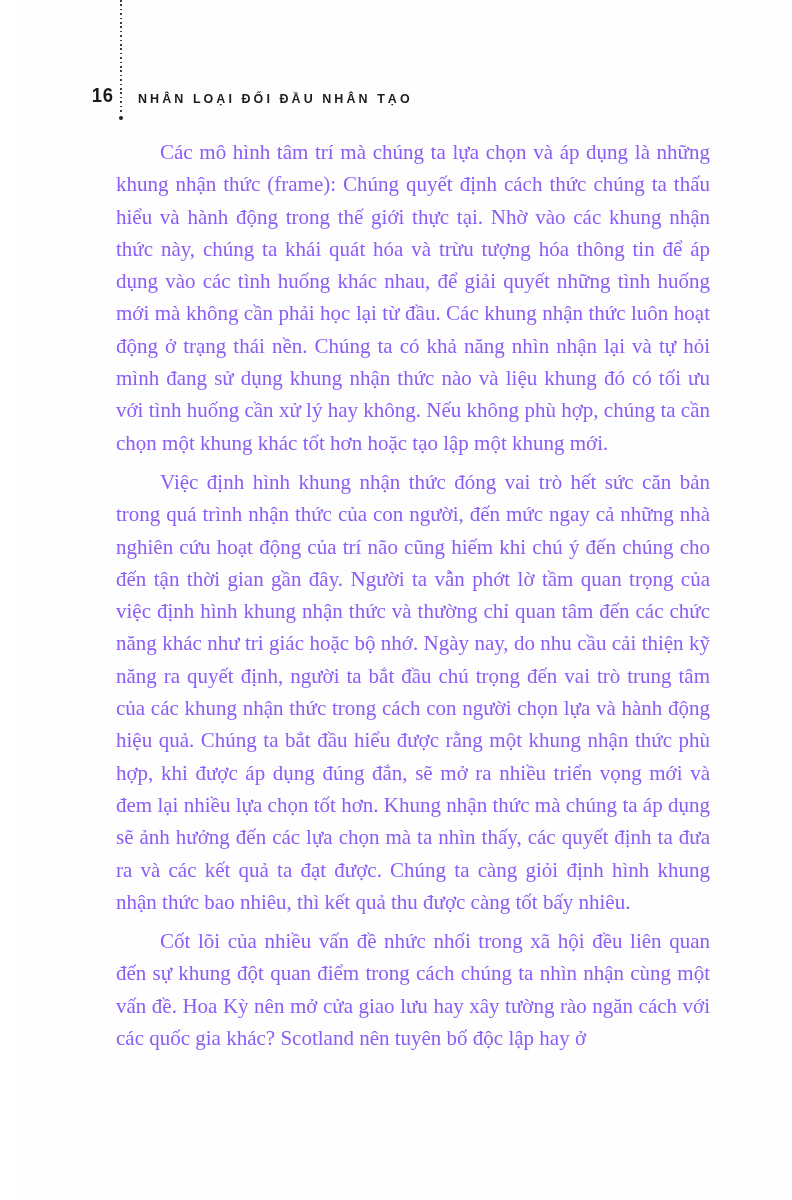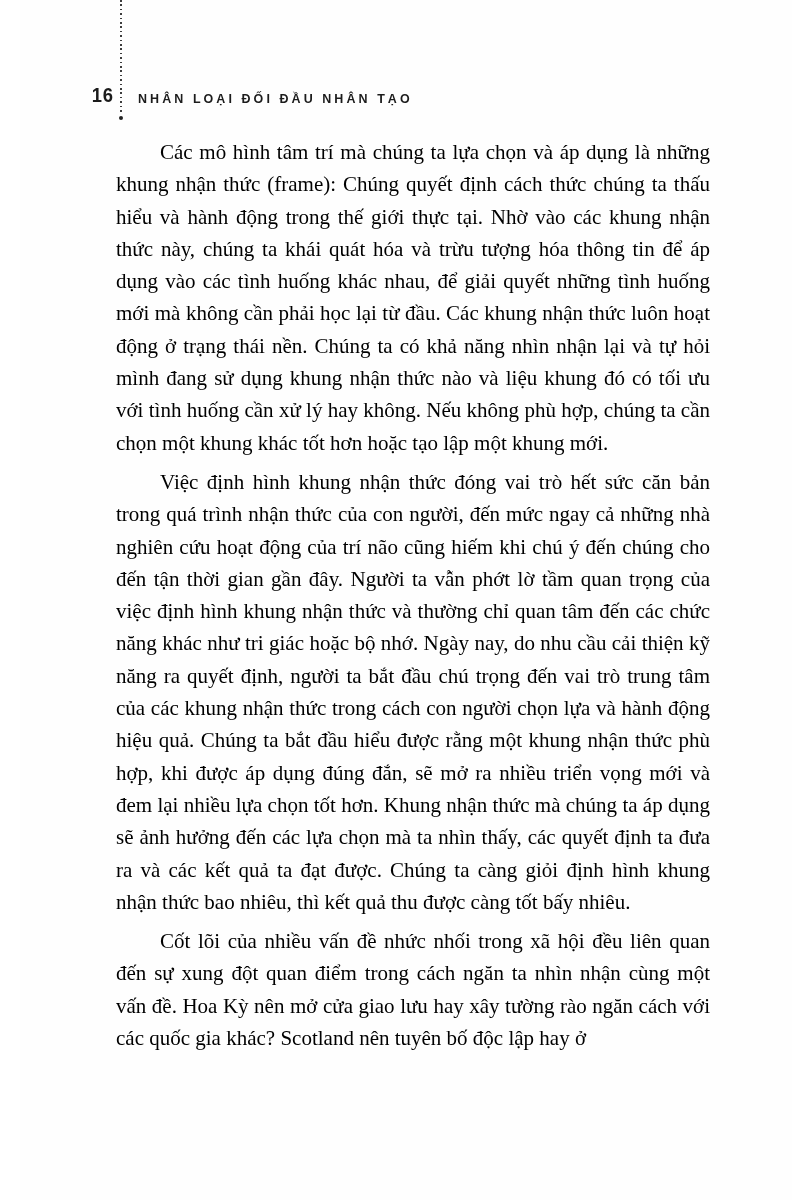--- a/index.html
+++ b/index.html
@@ -68,21 +68,21 @@
   }
 
   
   .text-block {
     position: absolute;
     left: 96px;
     top: 136px;
     width: 594px;
     font-size: 21px;
     line-height: 32.3px;
-    color: #000000;
+    color: #8b5cf6;
     text-align: justify;
   }
   .text-block p {
     margin: 0 0 7px 0;
     text-indent: 44px;
   }
 </style>
 </head>
 <body>
 
@@ -92,16 +92,16 @@
 
   <div class="spine-dots"></div>
 
   <div class="spine-end-dot"></div>
 
   <div class="running-header">NHÂN LOẠI ĐỐI ĐẦU NHÂN TẠO</div>
 
   <div class="text-block">
     <p>Các mô hình tâm trí mà chúng ta lựa chọn và áp dụng là những khung nhận thức (frame): Chúng quyết định cách thức chúng ta thấu hiểu và hành động trong thế giới thực tại. Nhờ vào các khung nhận thức này, chúng ta khái quát hóa và trừu tượng hóa thông tin để áp dụng vào các tình huống khác nhau, để giải quyết những tình huống mới mà không cần phải học lại từ đầu. Các khung nhận thức luôn hoạt động ở trạng thái nền. Chúng ta có khả năng nhìn nhận lại và tự hỏi mình đang sử dụng khung nhận thức nào và liệu khung đó có tối ưu với tình huống cần xử lý hay không. Nếu không phù hợp, chúng ta cần chọn một khung khác tốt hơn hoặc tạo lập một khung mới.</p>
     <p>Việc định hình khung nhận thức đóng vai trò hết sức căn bản trong quá trình nhận thức của con người, đến mức ngay cả những nhà nghiên cứu hoạt động của trí não cũng hiếm khi chú ý đến chúng cho đến tận thời gian gần đây. Người ta vẫn phớt lờ tầm quan trọng của việc định hình khung nhận thức và thường chỉ quan tâm đến các chức năng khác như tri giác hoặc bộ nhớ. Ngày nay, do nhu cầu cải thiện kỹ năng ra quyết định, người ta bắt đầu chú trọng đến vai trò trung tâm của các khung nhận thức trong cách con người chọn lựa và hành động hiệu quả. Chúng ta bắt đầu hiểu được rằng một khung nhận thức phù hợp, khi được áp dụng đúng đắn, sẽ mở ra nhiều triển vọng mới và đem lại nhiều lựa chọn tốt hơn. Khung nhận thức mà chúng ta áp dụng sẽ ảnh hưởng đến các lựa chọn mà ta nhìn thấy, các quyết định ta đưa ra và các kết quả ta đạt được. Chúng ta càng giỏi định hình khung nhận thức bao nhiêu, thì kết quả thu được càng tốt bấy nhiêu.</p>
-    <p>Cốt lõi của nhiều vấn đề nhức nhối trong xã hội đều liên quan đến sự xung đột quan điểm trong cách ngăn ta nhìn nhận cùng một vấn đề. Hoa Kỳ nên mở cửa giao lưu hay xây tường rào ngăn cách với các quốc gia khác? Scotland nên tuyên bố độc lập hay ở</p>
+    <p>Cốt lõi của nhiều vấn đề nhức nhối trong xã hội đều liên quan đến sự khung đột quan điểm trong cách chúng ta nhìn nhận cùng một vấn đề. Hoa Kỳ nên mở cửa giao lưu hay xây tường rào ngăn cách với các quốc gia khác? Scotland nên tuyên bố độc lập hay ở</p>
   </div>
 
 </div>
 
 </body></html>

